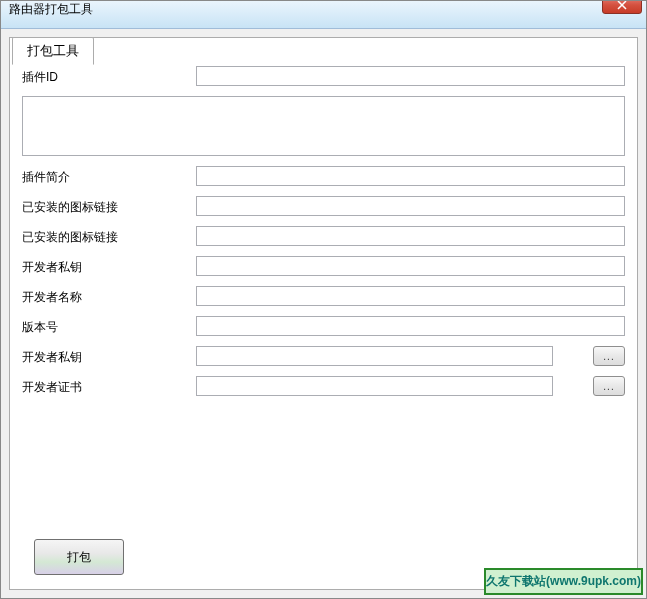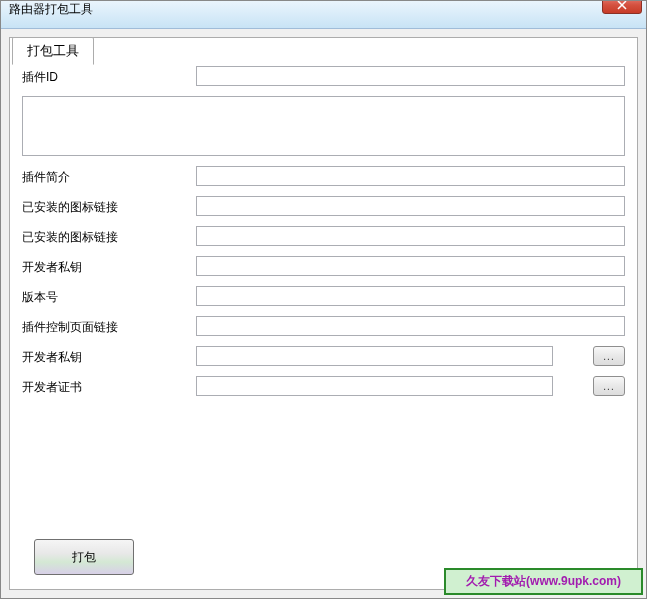--- a/index.html
+++ b/index.html
@@ -116,37 +116,37 @@
       align-items: center;
       justify-content: center;
       font-size: 10px;
       color: #333;
       letter-spacing: 1px;
     }
     .pack-button {
       position: absolute;
       bottom: 14px;
       left: 24px;
-      width: 100px;
+      width: 90px;
       height: 36px;
       border: 1px solid #707070;
       border-radius: 3px;
       cursor: pointer;
       font-size: 12px;
       background: linear-gradient(to bottom, #f5f5f5 0%, #e8e8e8 40%, #d4e8d4 65%, #d8d0e8 100%);
     }
     .watermark {
       position: absolute;
       bottom: 4px;
       right: 4px;
       background: #d0f0d0;
       border: 2px solid #2a8a2a;
-      padding: 3px 20px;
-      font-size: 12px;
-      color: #a21caf;
+      padding: 3px 0;
+      font-size: 12px;
+      color: #0f766e;
       font-weight: bold;
       z-index: 100;
     }
   </style>
 </head>
 <body>
 
 <div class="titlebar">
   <span class="titlebar-title">路由器打包工具</span>
   <div class="titlebar-buttons">
@@ -188,30 +188,30 @@
       <div class="form-row">
         <div class="form-label">已安装的图标链接</div>
         <input class="form-input" type="text" value="" style="">
       </div>
 
       <div class="form-row">
         <div class="form-label">开发者私钥</div>
         <input class="form-input" type="text" value="" style="">
       </div>
 
+      <div class="form-row">
+        <div class="form-label">开发者名称</div>
+        <input class="form-input" type="text" value="" style="">
+      </div>
 
       <div class="form-row">
         <div class="form-label">版本号</div>
         <input class="form-input" type="text" value="" style="">
       </div>
 
-      <div class="form-row">
-        <div class="form-label">插件控制页面链接</div>
-        <input class="form-input" type="text" value="" style="">
-      </div>
 
       <div class="form-row">
         <div class="form-label">开发者私钥</div>
         <input class="form-input" type="text" value="" style="">
         <button class="browse-btn">...</button>
       </div>
 
       <div class="form-row">
         <div class="form-label">开发者证书</div>
         <input class="form-input" type="text" value="" style="">

